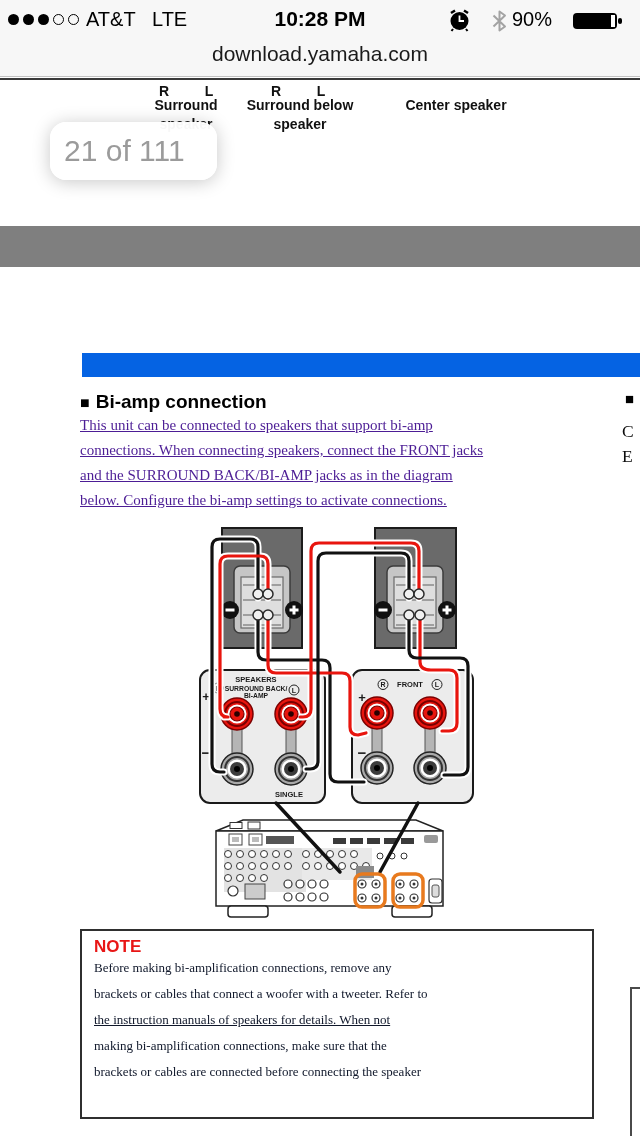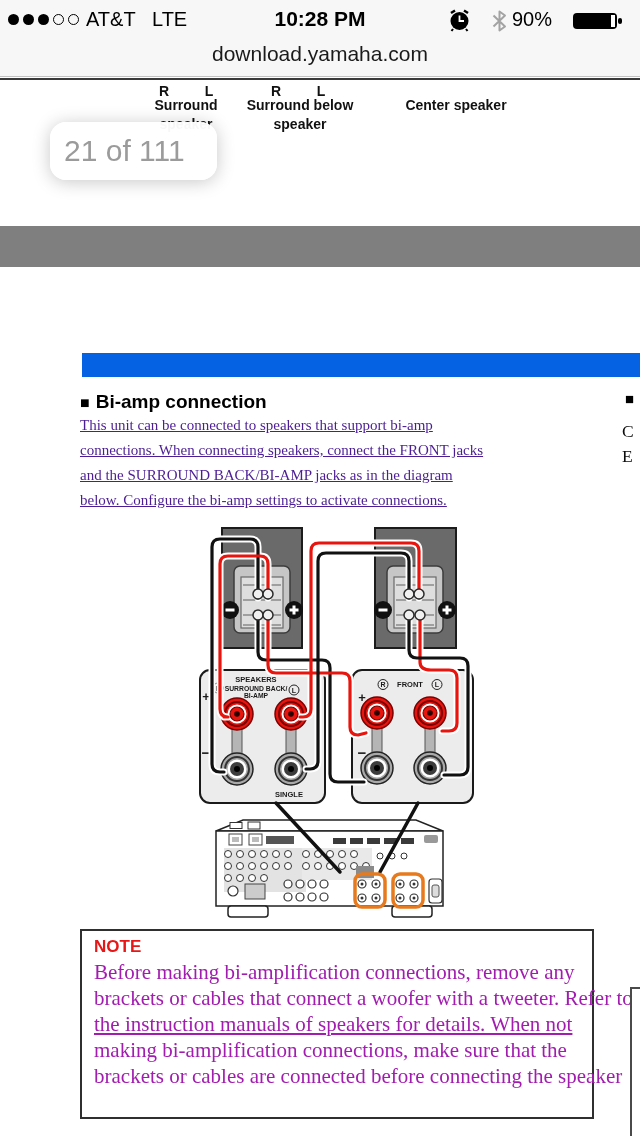--- a/index.html
+++ b/index.html
@@ -33,21 +33,21 @@
 
   .h2{left:80px;top:391px;font-size:19px;font-weight:bold;color:#000;white-space:nowrap;}
   .h2 .sq{font-size:16px;margin-right:6px;}
   .bodyline{left:80px;width:545px;font-family:"Liberation Serif",serif;font-size:15px;color:#4c1d95;white-space:nowrap;text-decoration:underline;}
   .fragline{left:622px;font-family:"Liberation Serif",serif;font-size:17.5px;color:#0c0c0c;}
   .fragsq{left:625px;top:390px;font-size:15px;color:#000;font-weight:bold;}
 
   
   .notebox{left:80px;top:929px;width:514px;height:190px;border:2px solid #2f2f2f;box-sizing:border-box;}
   .notetitle{left:12px;top:6px;font-size:17px;font-weight:bold;color:#e81616;}
-  .noteline{left:12px;width:490px;font-family:"Liberation Serif",serif;font-size:21px;color:#a21caf;white-space:nowrap;}
+  .noteline{left:12px;width:490px;font-family:"Liberation Serif",serif;font-size:13px;color:#0f172a;white-space:nowrap;}
 
   .box2{left:630px;top:987px;width:10px;height:149px;border-left:2px solid #4a4a4a;border-top:2px solid #4a4a4a;box-sizing:border-box;}
 
   svg text{font-family:"Liberation Sans",sans-serif;}
   .plbl{font-weight:bold;fill:#1a1a1a;}
 </style>
 </head>
 <body>
 
 <div class="screen">

